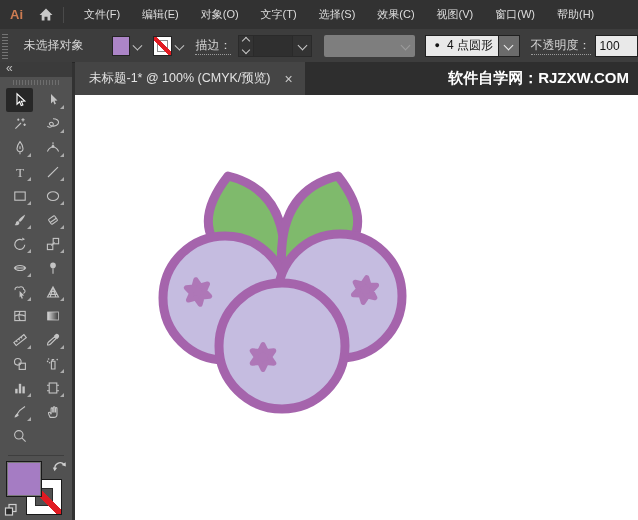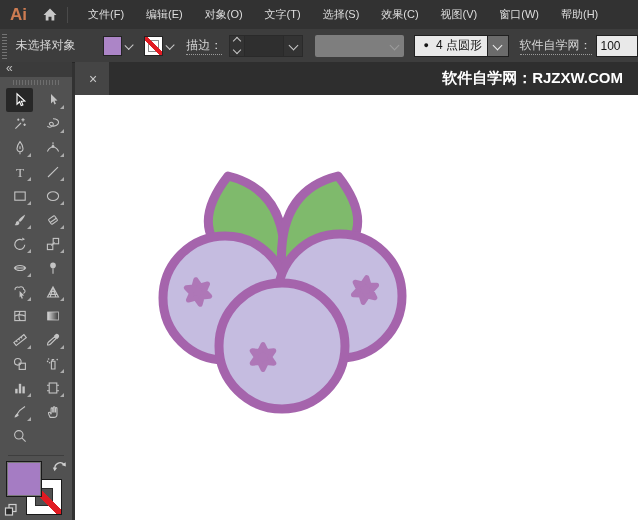--- a/index.html
+++ b/index.html
@@ -2,21 +2,21 @@
 <html><head>
 <meta charset="utf-8">
 <style>
   html,body{margin:0;padding:0;background:#222;}
   .screen{position:relative;width:638px;height:520px;background:#323232;overflow:hidden;
           font-family:"Liberation Sans",sans-serif;-webkit-font-smoothing:antialiased;}
 
   
   .menubar{position:absolute;top:0;left:0;right:0;height:29px;background:#323232;
            display:flex;align-items:center;}
-  .ai-logo{margin-left:10px;font-weight:bold;font-size:17px;color:#CE7C52;letter-spacing:0;}
+  .ai-logo{margin-left:10px;font-weight:bold;font-size:13px;color:#CE7C52;letter-spacing:0;}
   .home-btn{margin-left:15px;display:flex;align-items:center;}
   .vsep{width:1px;height:16px;background:#4A4A4A;margin:0 9px;}
   .menu-items{display:flex;align-items:center;}
   .menu-item{padding:0 11px;font-size:11px;color:#DEDEDE;cursor:default;white-space:nowrap;}
   .chev{width:6px;height:6px;border-right:1.6px solid #C9C9C9;border-bottom:1.6px solid #C9C9C9;
         transform:rotate(45deg);display:inline-block;}
 
   
   .controlbar{position:absolute;top:29px;left:0;right:0;height:33px;background:#3D3D3D;
               border-bottom:1px solid #272727;display:flex;align-items:center;}
@@ -71,21 +71,21 @@
       background:linear-gradient(45deg,transparent 44%,#E11B22 44% 56%,transparent 56%);}
   .swapic{position:absolute;right:1px;top:0;z-index:3;}
   .miniswic{position:absolute;left:0;bottom:0;z-index:3;}
 
   .docarea{position:absolute;left:75px;top:62px;right:0;bottom:0;}
   .tabrow{height:33px;background:#2E2E2E;display:flex;}
   .doc-tab{height:33px;background:#454545;display:flex;align-items:center;gap:14px;
            padding:0 12px 0 14px;color:#E3E3E3;font-size:12.5px;white-space:nowrap;}
   .tab-close{color:#C9C9C9;font-size:14px;line-height:1;}
   .watermark{margin-left:auto;align-self:center;color:#FFF;font-weight:bold;font-size:15px;
-             padding-right:15px;white-space:nowrap;}
+             padding-right:9px;white-space:nowrap;}
   .canvas{position:absolute;left:0;top:33px;right:0;bottom:0;background:#FFF;}
   .art{position:absolute;left:65px;top:65px;}
 </style>
 </head>
 <body>
 
 <div class="screen">
 
   <div class="menubar">
     <span class="ai-logo">Ai</span>
@@ -104,21 +104,21 @@
       <span class="menu-item">效果(C)</span>
       <span class="menu-item">视图(V)</span>
       <span class="menu-item">窗口(W)</span>
       <span class="menu-item">帮助(H)</span>
     </div>
 
   </div>
 
   <div class="controlbar">
     <div class="cb-grip"></div>
-    <span class="cb-label" style="margin-left:8px;">未选择对象</span>
+    <span class="cb-label" style="margin-left:16px;">未选择对象</span>
     <span class="chip" style="margin-left: 28px; background: rgb(172, 133, 199);"></span>
     <span class="chev chip-chev"></span>
     <span class="chip chip-none" style="margin-left:12px;"></span>
     <span class="chev chip-chev"></span>
     <span class="cb-link" style="margin-left:13px;">描边：</span>
     <div class="stepper" style="margin-left:7px;">
       <div class="step-arrows">
         <span class="chev-up"></span>
         <span class="chev-dn"></span>
       </div>
@@ -132,21 +132,21 @@
     </div>
     <div class="brush-dd" style="margin-left:10px;">
       <div class="brush-face">
         <span class="brush-dot">●</span>
         <span>4 点圆形</span>
       </div>
       <div class="brush-chevbtn">
         <span class="chev"></span>
       </div>
     </div>
-    <span class="cb-link" style="margin-left:11px;">软件自学网：</span>
+    <span class="cb-link" style="margin-left:11px;">不透明度：</span>
     <div class="opacity-field" style="margin-left:4px;">100</div>
   </div>
 
   <div class="toolbar">
     <div class="tb-head">
       <span>«</span>
     </div>
     <div class="tb-grip">
         <div></div>
       </div>
@@ -347,20 +347,21 @@
       <svg class="miniswic" width="14" height="14" viewBox="0 0 14 14">
         <rect x="5" y="1.5" width="7" height="7" fill="none" stroke="#CFCFCF" stroke-width="1.2"></rect>
         <rect x="1.5" y="5" width="7" height="7" fill="#2B2B2B" stroke="#CFCFCF" stroke-width="1.2"></rect>
       </svg>
     </div>
   </div>
 
   <div class="docarea">
     <div class="tabrow">
       <div class="doc-tab">
+        <span>未标题-1* @ 100% (CMYK/预览)</span>
         <span class="tab-close">×</span>
       </div>
       <span class="watermark">软件自学网：RJZXW.COM</span>
     </div>
 
     <div class="canvas">
       <svg class="art" width="280" height="270" viewBox="140 160 280 270">
         <g stroke-width="9" stroke-linejoin="round" fill="#7FBA6C" stroke="#A564AC">
           <path d="M228 176 Q170 250 283 282 Q294 192 228 176 Z"></path>
           <path d="M338 176 Q396 250 283 282 Q272 192 338 176 Z"></path>

